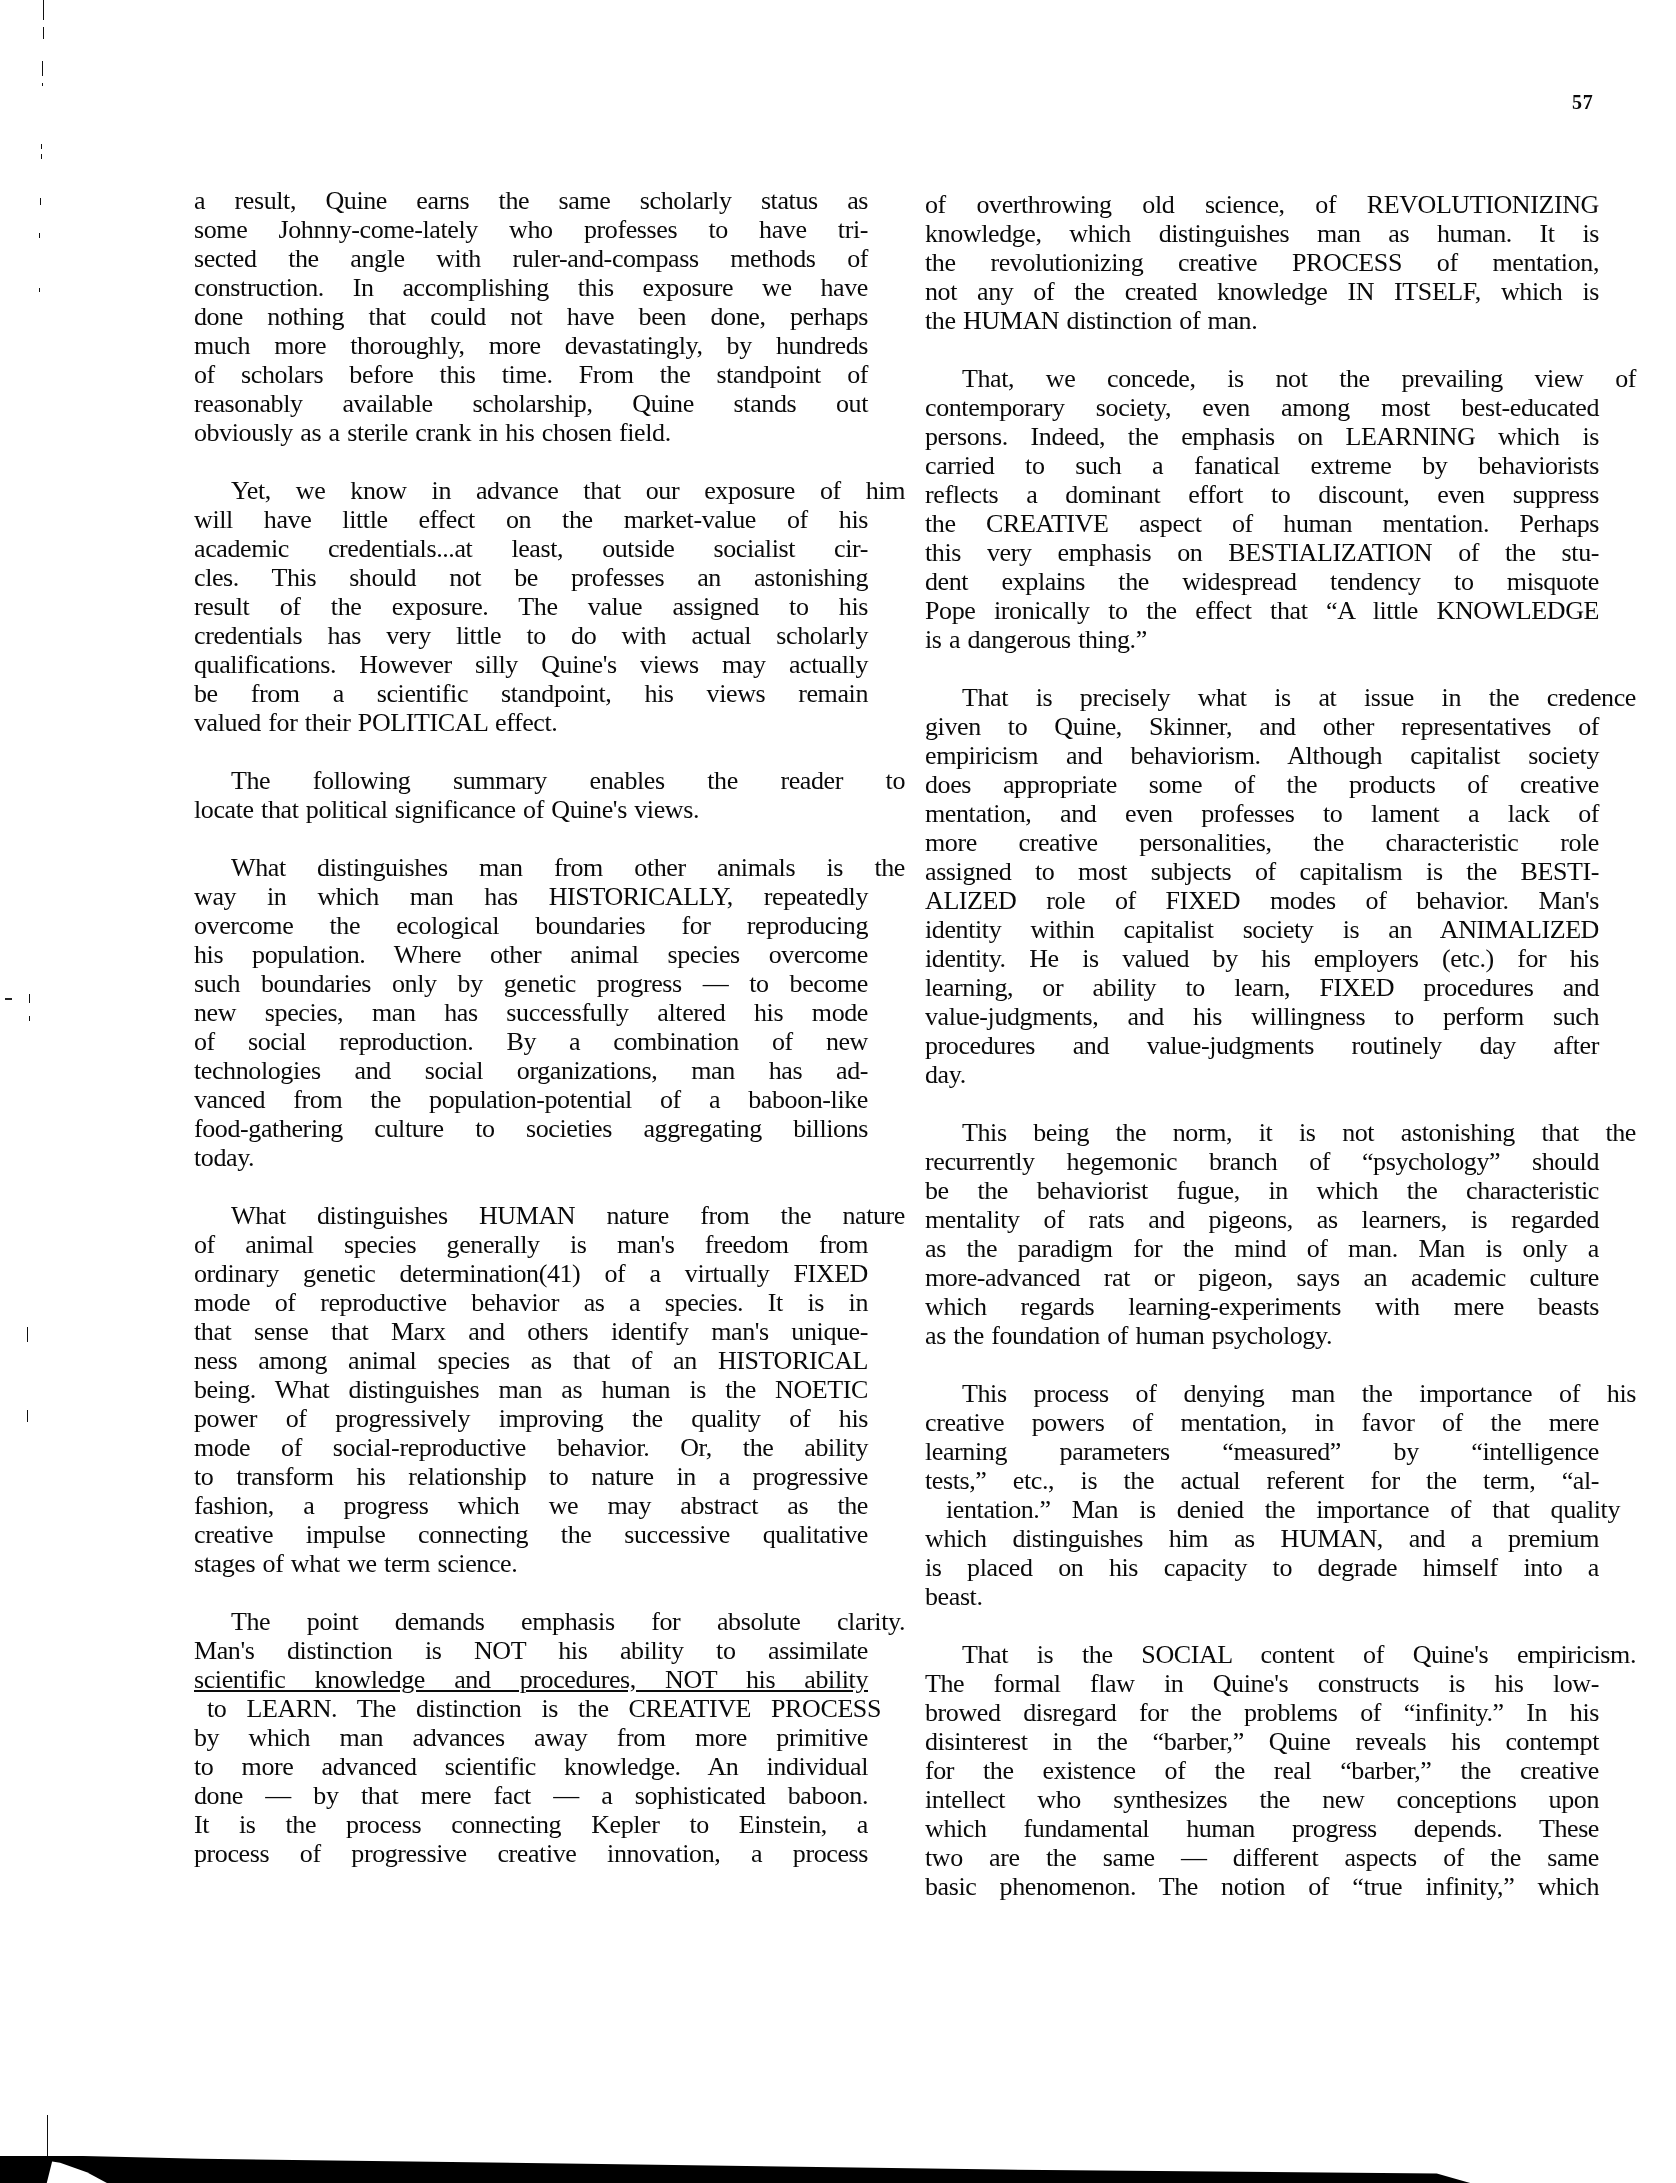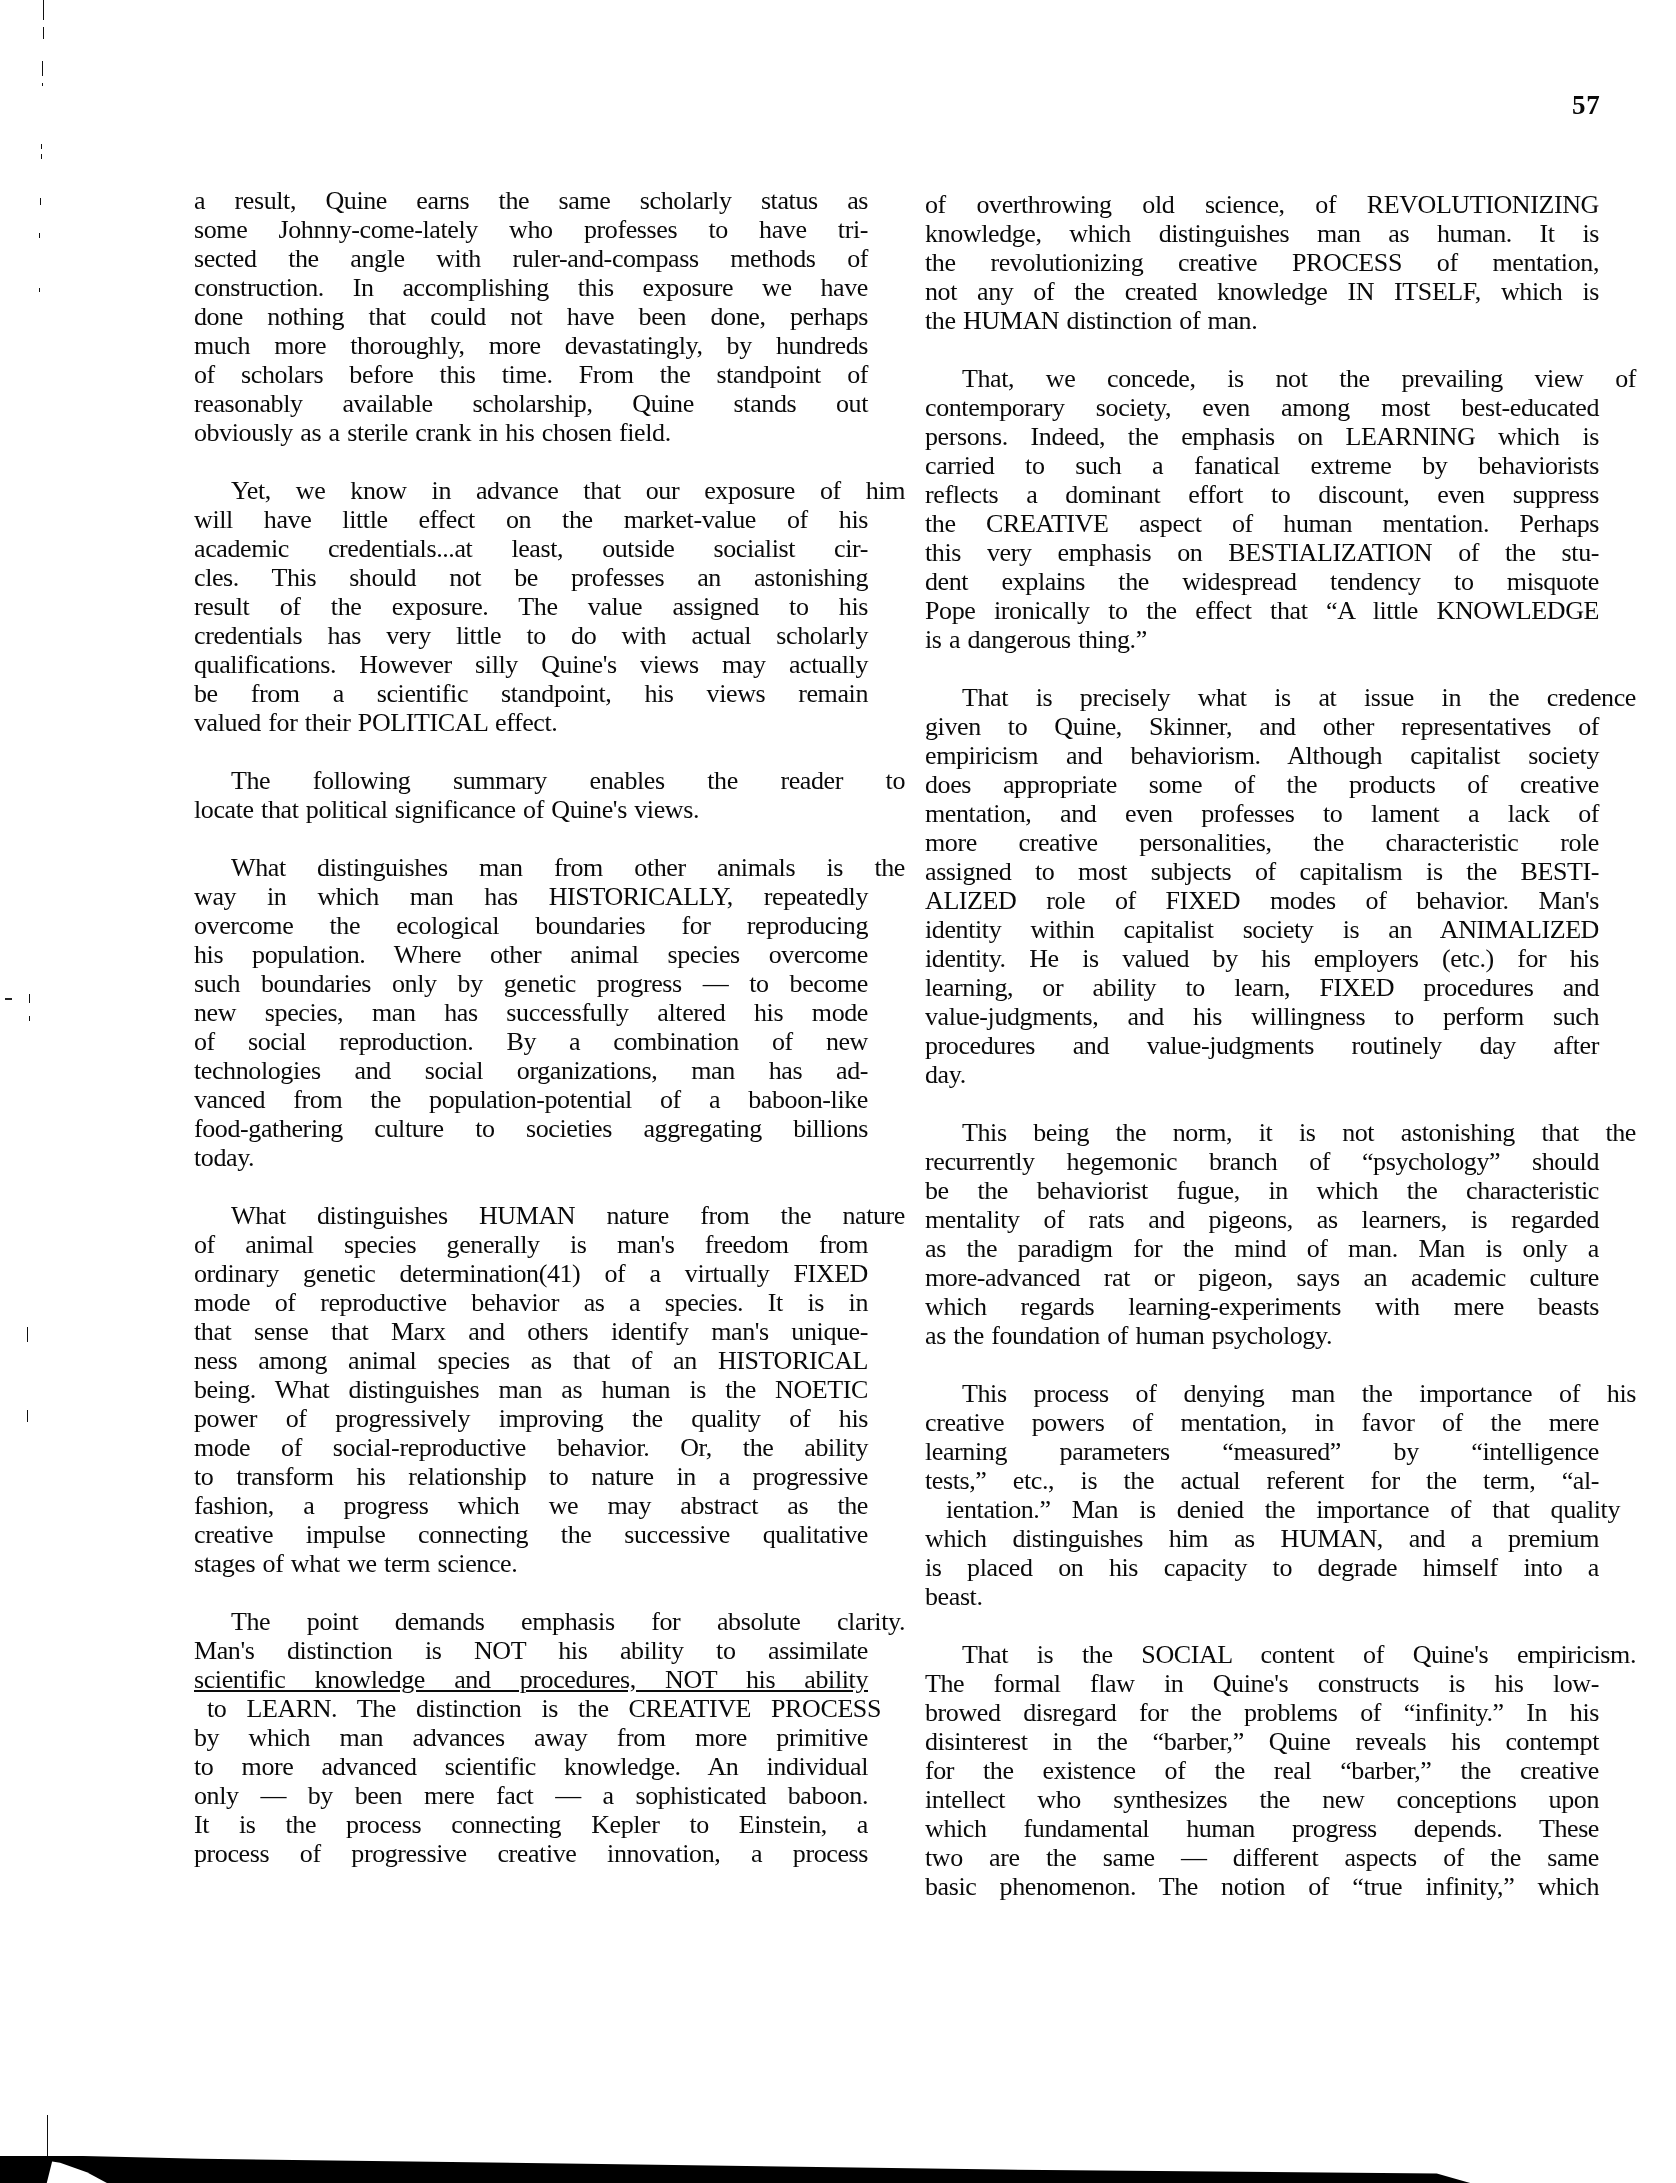--- a/index.html
+++ b/index.html
@@ -12,21 +12,21 @@
     height: 2183px;
     position: relative;
     overflow: hidden;
     font-family: "Liberation Serif", "DejaVu Serif", serif;
     color: #0a0a0a;
   }
   .page-number {
     position: absolute;
     left: 1572px;
     top: 92px;
-    font-size: 27px;
+    font-size: 20px;
     font-weight: bold;
     line-height: 1;
     letter-spacing: 0.7px;
   }
   .column {
     position: absolute;
     top: 186px;
   }
   .col-left { left: 194px; width: 674px; }
   .col-right { left: 925px; width: 674px; top: 190px; }
@@ -131,21 +131,21 @@
         <span class="line last" style="display: block; width: 674px;">stages of what we term science.</span>
       </div>
       <span class="para-gap"></span>
       <div class="para">
         <span class="line indent" style="display: block; width: 674px;">The point demands emphasis for absolute clarity.</span>
         <span class="line" style="display: block; width: 674px;">Man's distinction is NOT his ability to assimilate</span>
         <span class="line" style="display: block; width: 674px; text-decoration: underline;">scientific knowledge and procedures, NOT his ability</span>
         <span class="line" style="display: block; width: 674px; margin-left: 13px;">to LEARN. The distinction is the CREATIVE PROCESS</span>
         <span class="line" style="display: block; width: 674px;">by which man advances away from more primitive</span>
         <span class="line" style="display: block; width: 674px;">to more advanced scientific knowledge. An individual</span>
-        <span class="line" style="display: block; width: 674px;">only — by been mere fact — a sophisticated baboon.</span>
+        <span class="line" style="display: block; width: 674px;">done — by that mere fact — a sophisticated baboon.</span>
         <span class="line" style="display: block; width: 674px;">It is the process connecting Kepler to Einstein, a</span>
         <span class="line" style="display: block; width: 674px;">process of progressive creative innovation, a process</span>
       </div>
     </div>
   <div class="column col-right">
       <div class="para">
         <span class="line" style="display: block; width: 674px;">of overthrowing old science, of REVOLUTIONIZING</span>
         <span class="line" style="display: block; width: 674px;">knowledge, which distinguishes man as human. It is</span>
         <span class="line" style="display: block; width: 674px;">the revolutionizing creative PROCESS of mentation,</span>
         <span class="line" style="display: block; width: 674px;">not any of the created knowledge IN ITSELF, which is</span>

